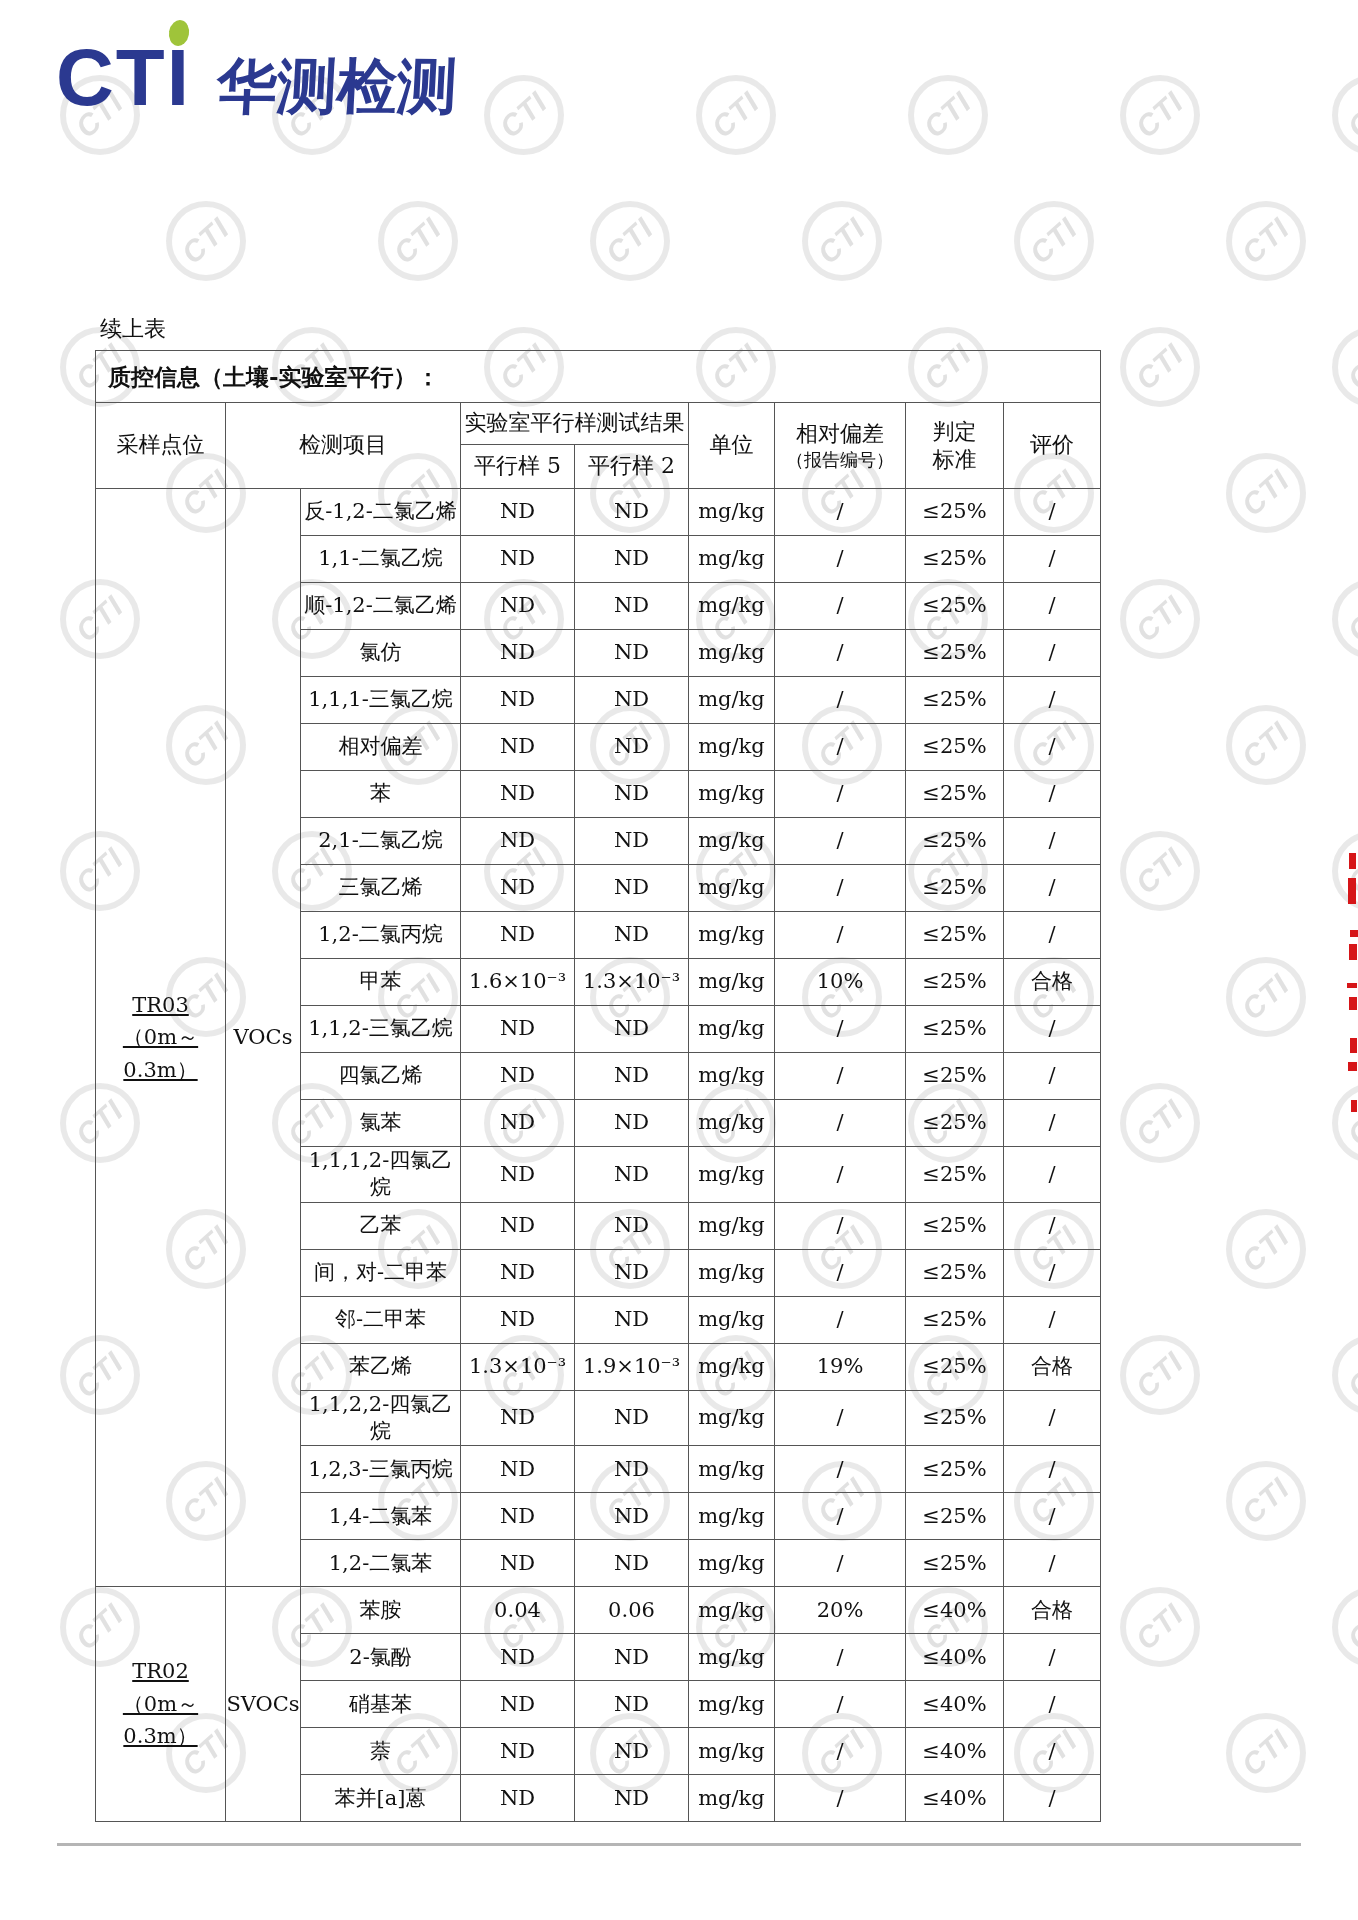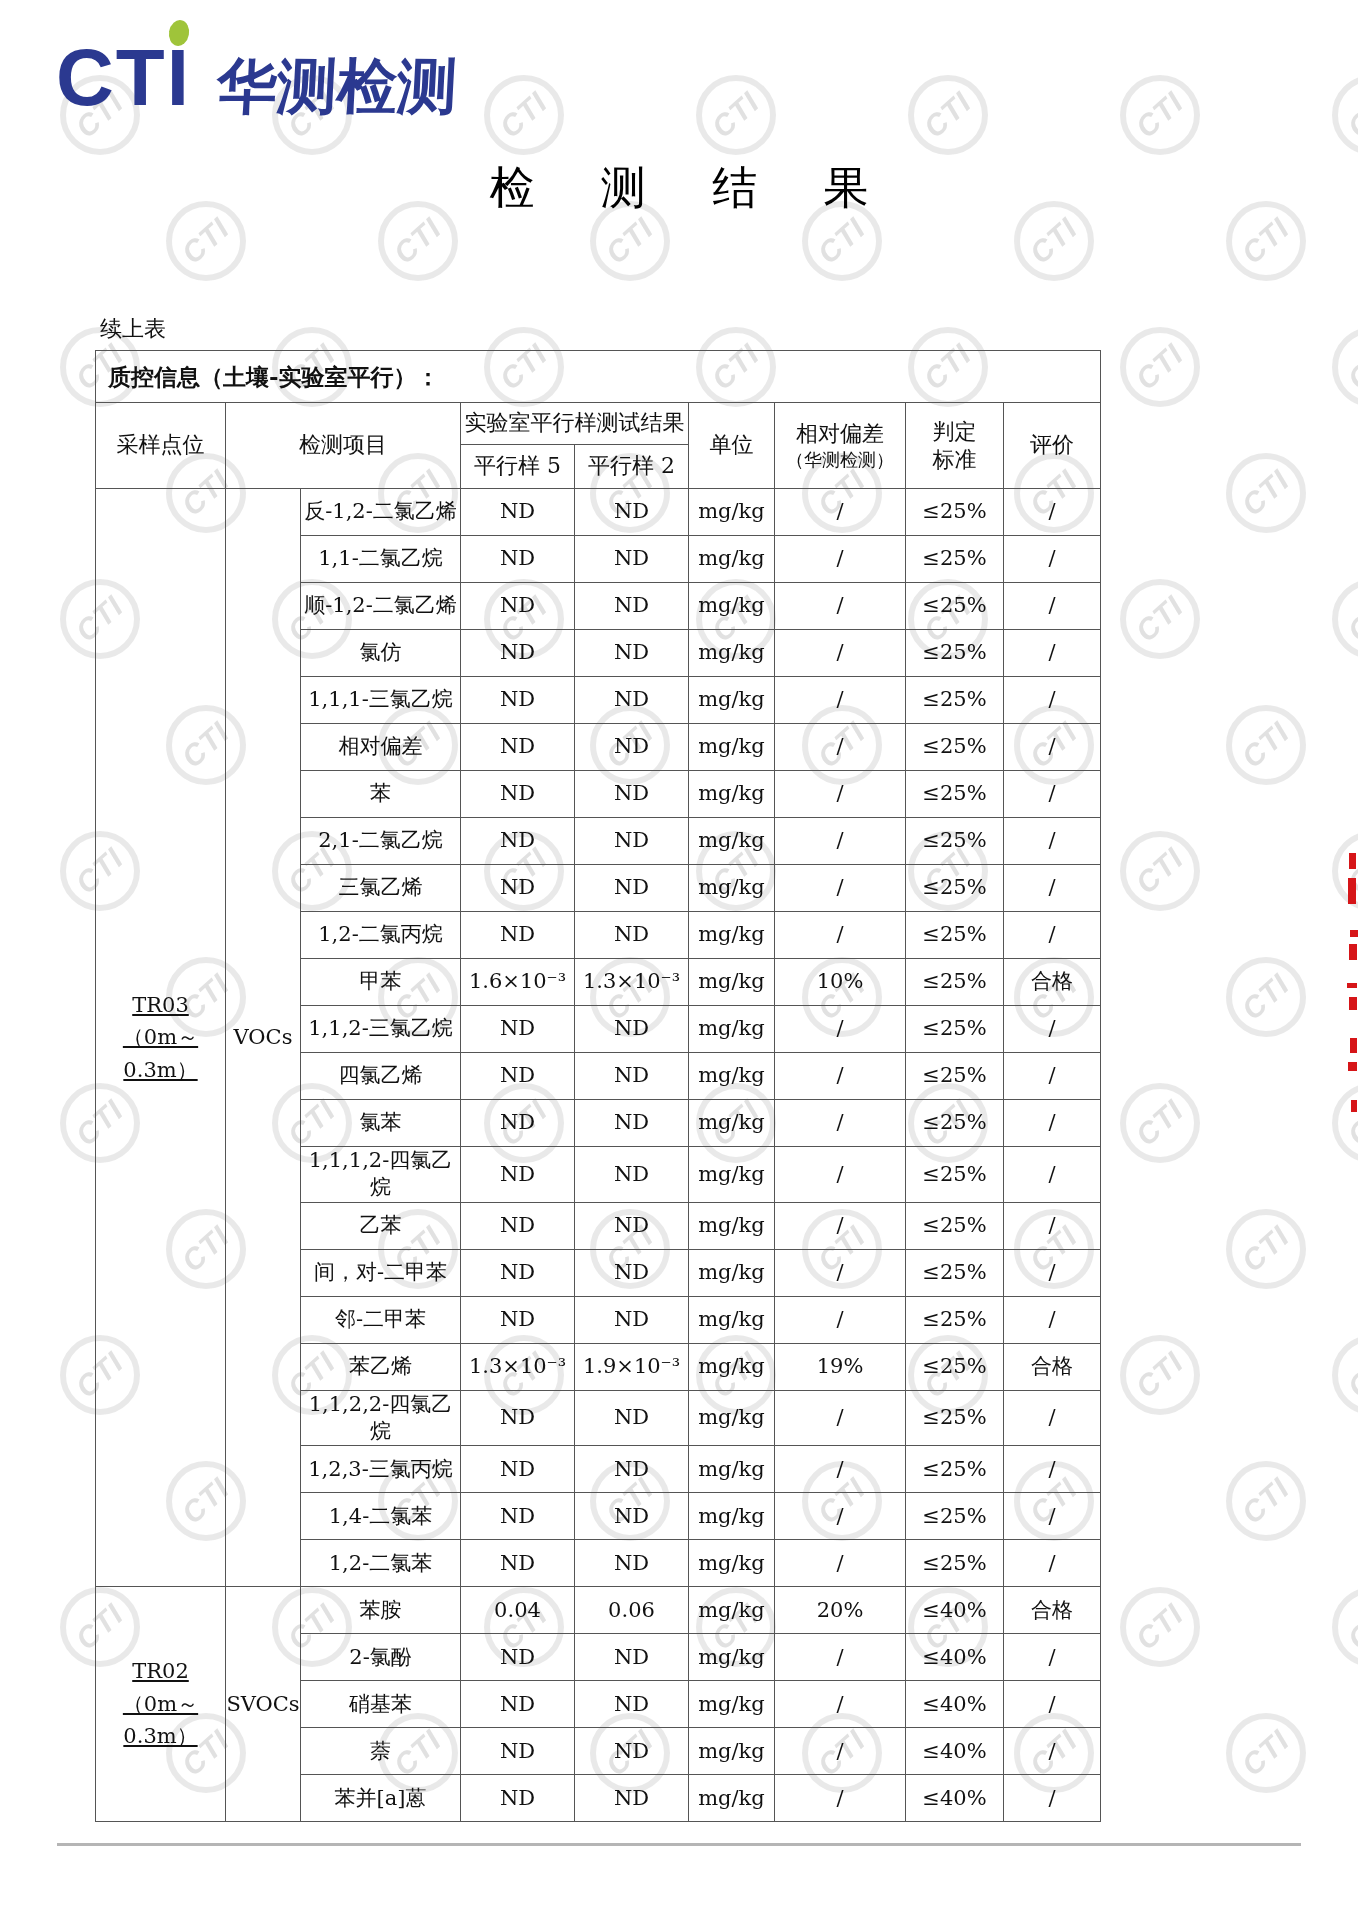--- a/index.html
+++ b/index.html
@@ -337,21 +337,20 @@
     </div>
 
   <div class="logo">
     <div class="cti-wrap">
       <span class="cti-text">CTI</span>
       <span class="cti-dot"></span>
     </div>
     <span class="logo-cn">华测检测</span>
   </div>
 
-  <div class="doc-title">检 测 结 果</div>
 
 
   <div class="cont-note">续上表</div>
 
   <table class="report-table">
     <colgroup>
       <col style="width:130px">
         <col style="width:75px">
         <col style="width:160px">
       <col style="width:114px">
@@ -365,21 +364,21 @@
       <tr class="qc-row">
         <td colspan="9">质控信息（土壤-实验室平行）：</td>
       </tr>
       <tr class="h1">
         <td rowspan="2">采样点位</td>
         <td rowspan="2" colspan="2">检测项目</td>
         <td colspan="2">实验室平行样测试结果</td>
         <td rowspan="2">单位</td>
         <td rowspan="2" class="dev-hdr">
           <div>相对偏差</div>
-          <div class="small">（华测检测）</div>
+          <div class="small">（报告编号）</div>
         </td>
         <td rowspan="2" class="std-hdr">
           <div>判定</div>
           <div>标准</div>
         </td>
         <td rowspan="2">评价</td>
       </tr>
       <tr class="h2">
         <td>平行样 5</td>
         <td>平行样 2</td>

